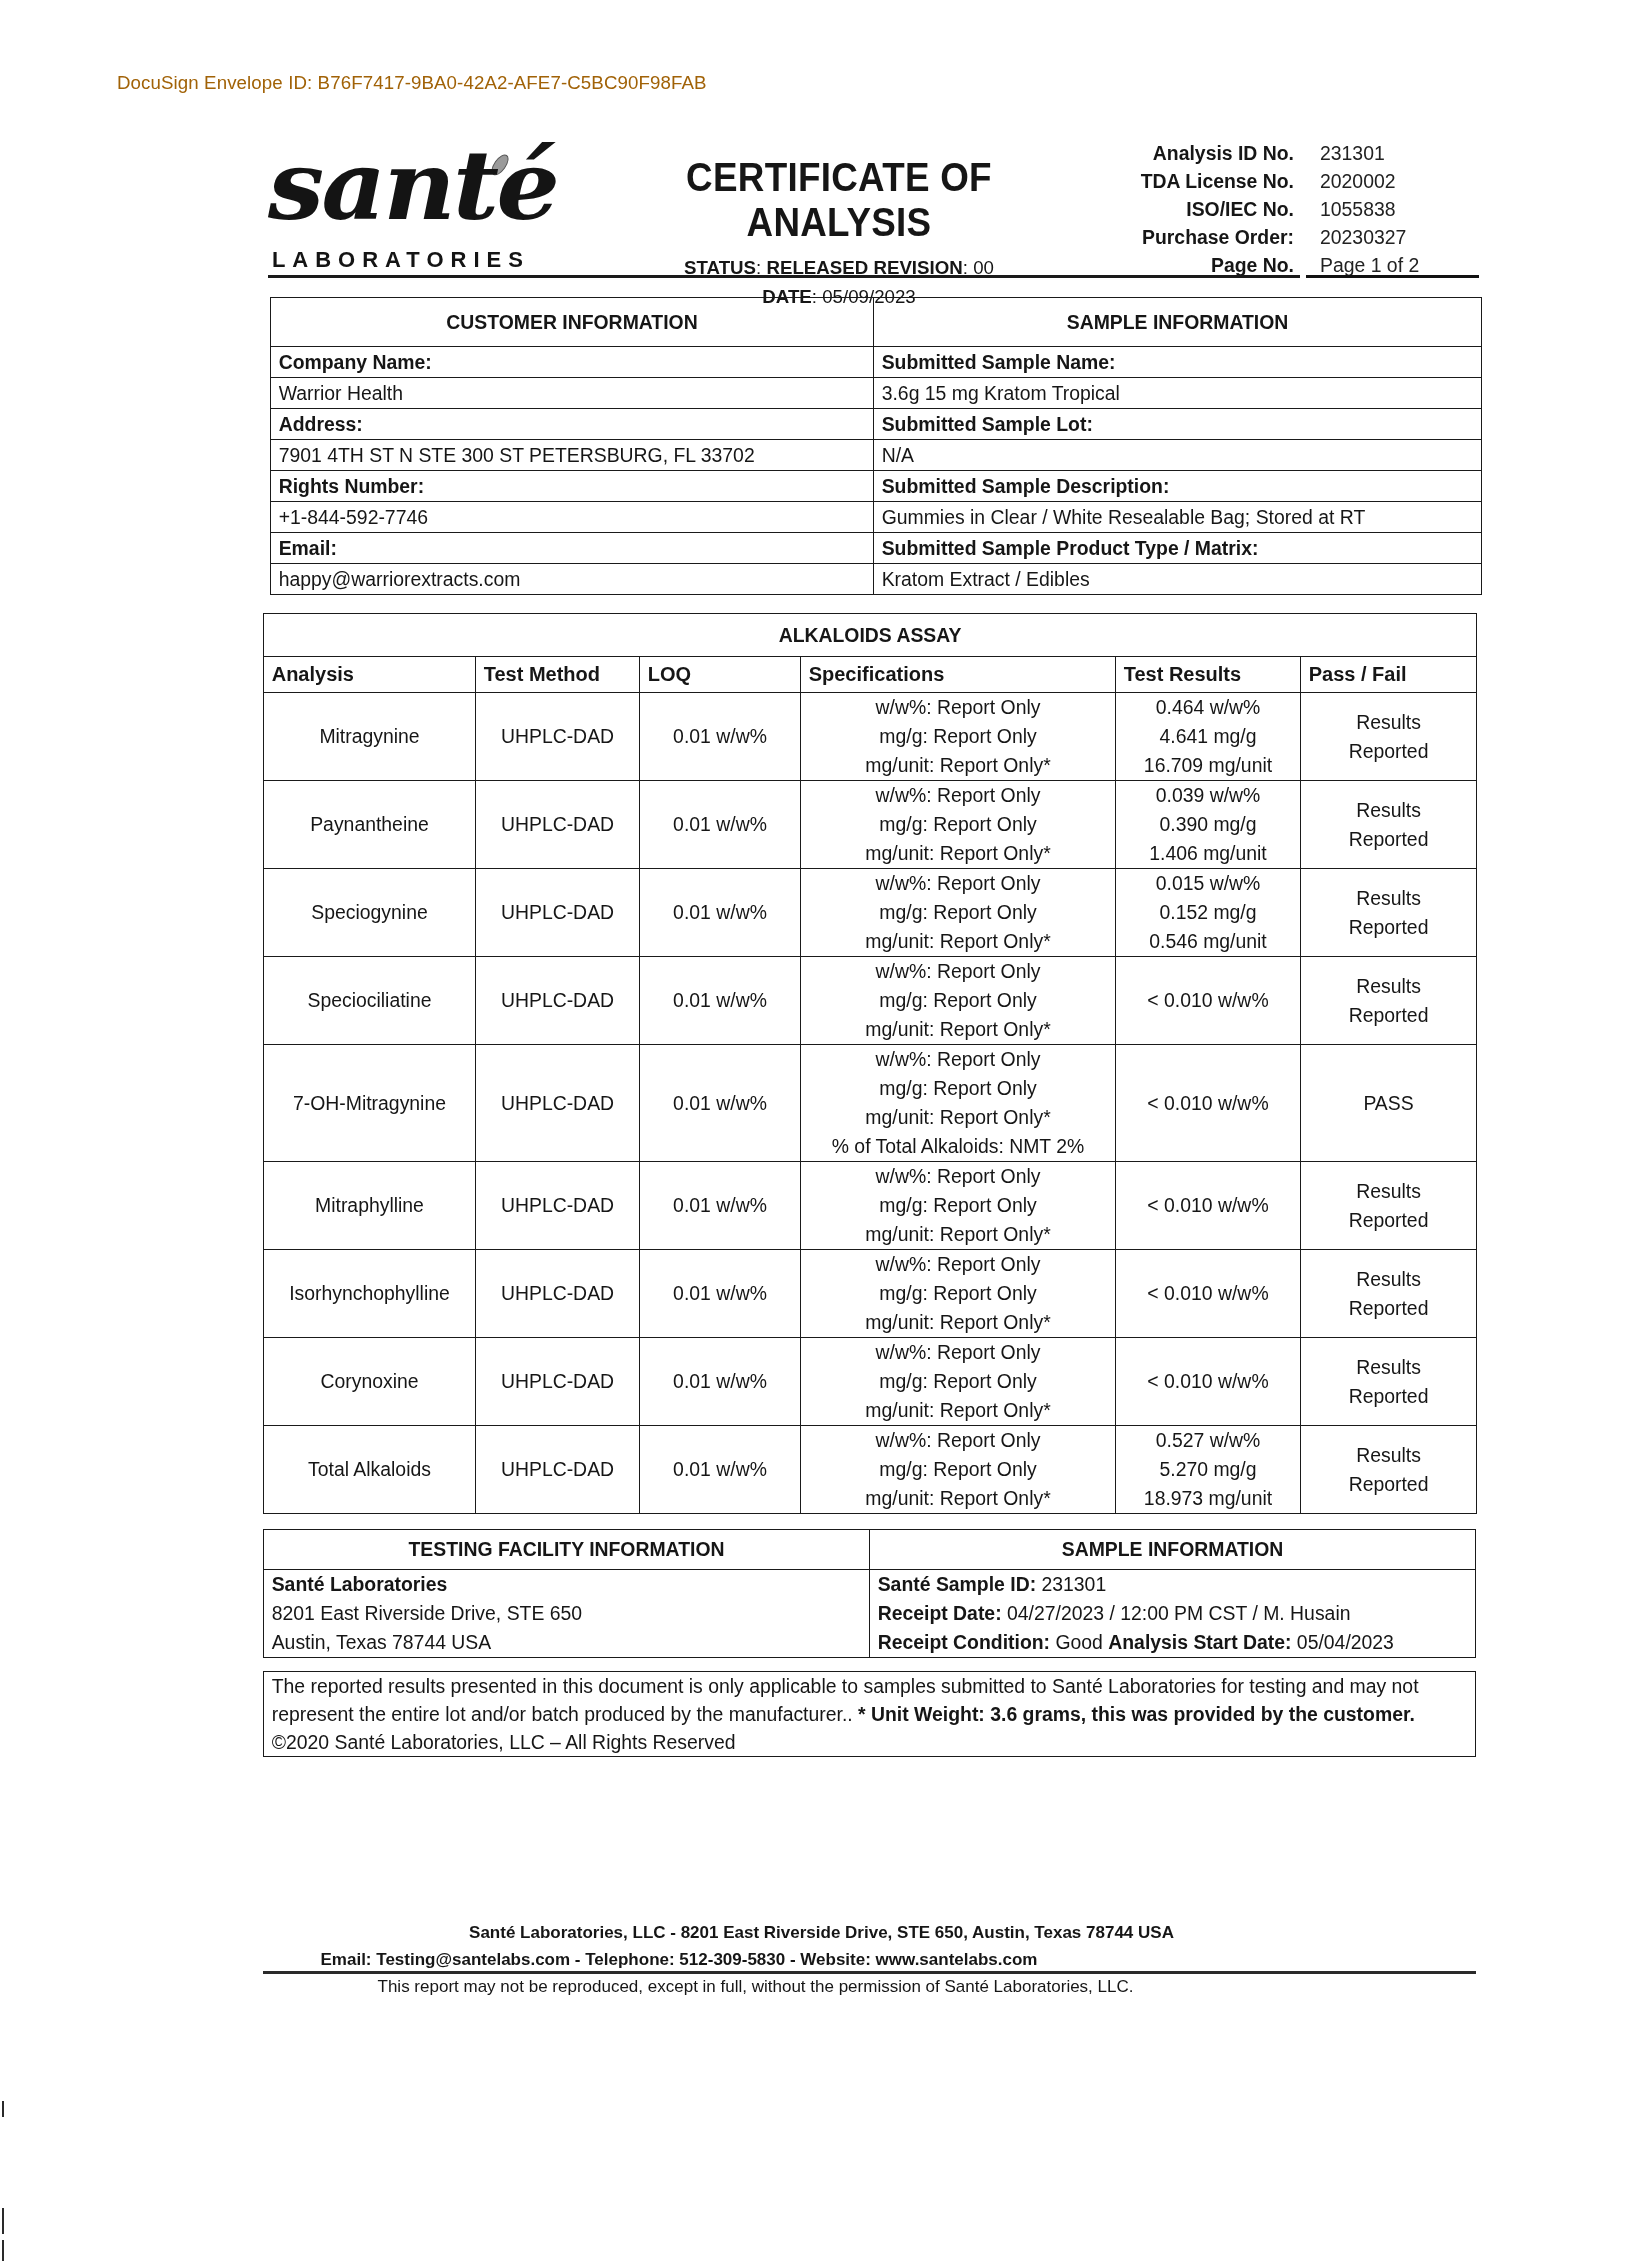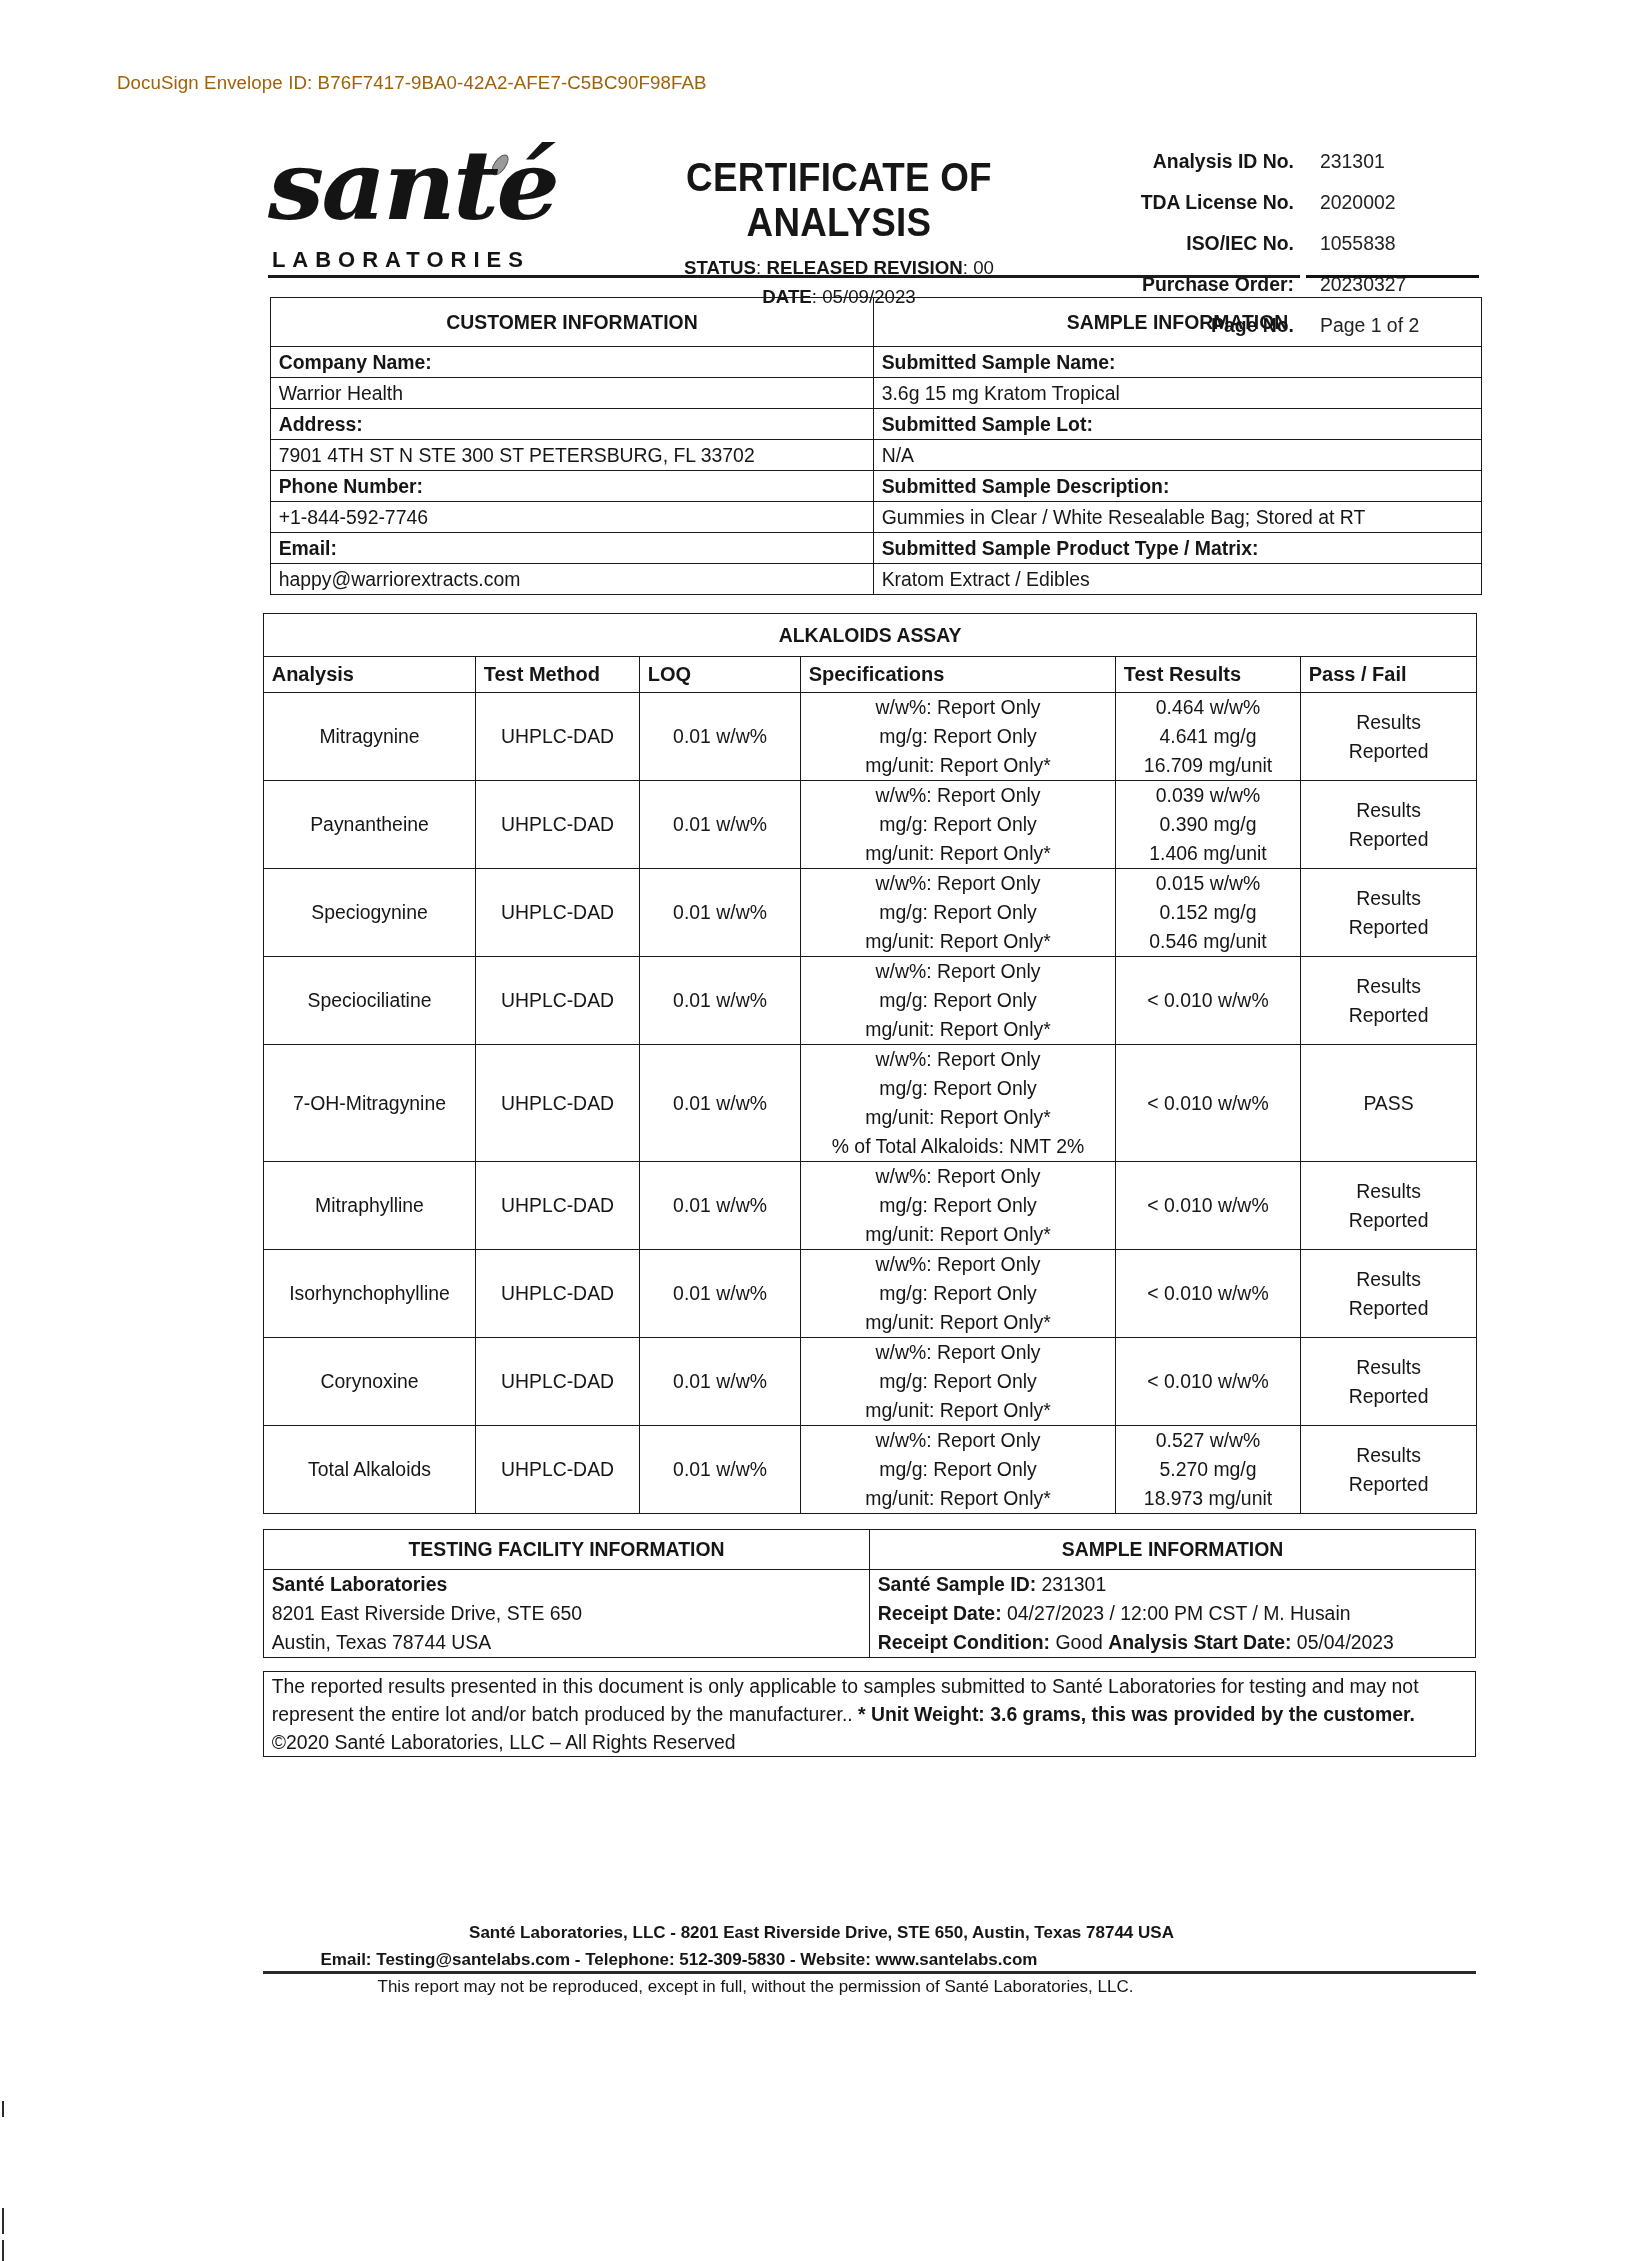--- a/index.html
+++ b/index.html
@@ -12,21 +12,21 @@
   .logo-script { position:absolute; left:0; top:-11.6px; font-family:"DejaVu Serif", serif; font-style:italic; font-weight:bold;
                  font-size:95px; letter-spacing:-2.6px; color:#141414; line-height:1; transform:scaleX(1.05); transform-origin:left; }
   .logo-sub { position:absolute; left:3.9px; top:97px; font-size:22px; letter-spacing:7px; font-weight:bold; color:#141414; font-family:"Liberation Sans", sans-serif; }
   .leaf { position:absolute; left:226px; top:2.6px; width:10.3px; height:22px; border-radius:50%; background:#9a9a9a; transform:rotate(35deg); border:0.6px solid #555; }
   .title-block { left:568px; top:155px; width:542px; text-align:center; }
   .title { font-size:40px; font-weight:bold; letter-spacing:0.3px; font-family:"Liberation Sans Narrow", "Liberation Sans", sans-serif; transform:scaleX(0.92); }
   .status { font-size:18.7px; margin-top:11.6px; }
   .status b { font-weight:bold; }
   .date { font-size:18.7px; margin-top:7.7px; }
   .meta { left:1097px; top:137px; width:374px; }
-  .meta-row { display:flex; height:28px; align-items:flex-start;margin-top:13px; }
+  .meta-row { display:flex; height:28px; align-items:flex-end; }
   .meta-label { width:223px; text-align:right; font-weight:bold; font-size:19.4px; padding-right:26px; box-sizing:border-box; }
   .meta-value { font-size:19.4px; color:#222; }
   .header-rule { left:268px; top:275px; width:1032px; height:2.6px; background:#1a1a1a; }
   .header-rule2 { left:1306px; top:275px; width:173px; height:3.2px; background:#111; }
   table.grid { position:absolute; border-collapse:collapse; table-layout:fixed; }
   table.grid td, table.grid th { border:1.9px solid #1a1a1a; padding:0 7.7px; font-size:19.4px; box-sizing:border-box; }
   .info { left:270px; top:297px; width:1212px; }
   .info th { height:49px; text-align:center; font-weight:bold; font-size:19.4px; }
   .info td { height:31px; text-align:left; }
   .info td.lbl { font-weight:bold; }
@@ -121,21 +121,21 @@
   </tr>
   <tr>
     <td class="lbl">Address:</td>
     <td class="lbl">Submitted Sample Lot:</td>
   </tr>
   <tr>
     <td>7901 4TH ST N STE 300 ST PETERSBURG, FL 33702</td>
     <td>N/A</td>
   </tr>
   <tr>
-    <td class="lbl">Phone Number:</td>
+    <td class="lbl">Rights Number:</td>
     <td class="lbl">Submitted Sample Description:</td>
   </tr>
   <tr>
     <td>+1-844-592-7746</td>
     <td>Gummies in Clear / White Resealable Bag; Stored at RT</td>
   </tr>
   <tr>
     <td class="lbl">Email:</td>
     <td class="lbl">Submitted Sample Product Type / Matrix:</td>
   </tr>

